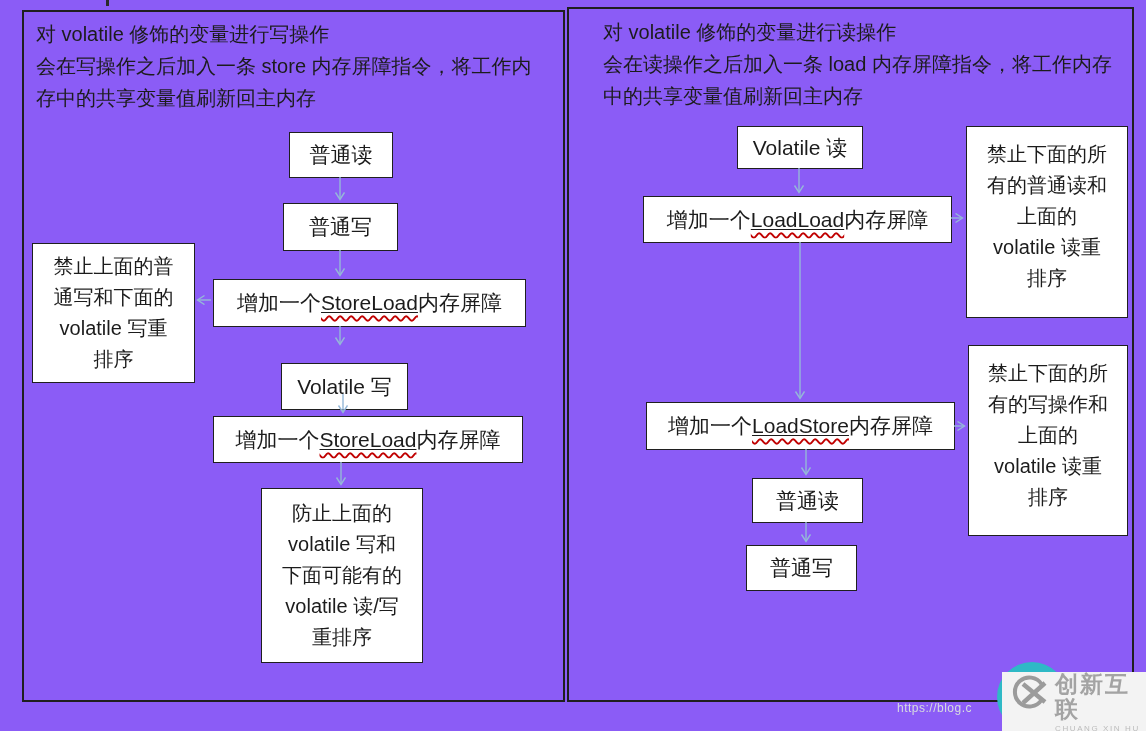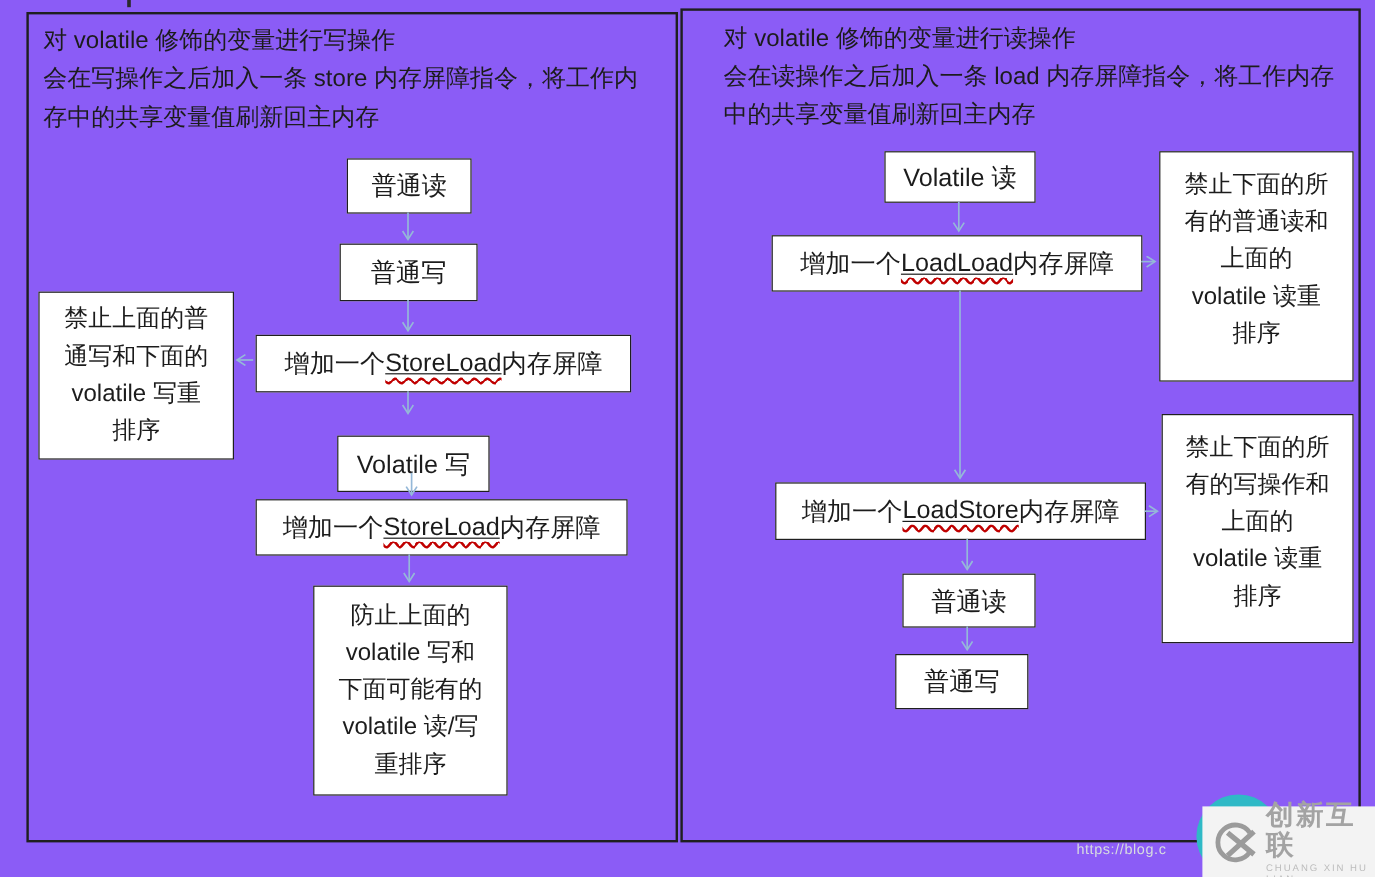--- a/index.html
+++ b/index.html
@@ -21,21 +21,21 @@
   .sq{text-decoration-line:underline;text-decoration-style:wavy;text-decoration-color:#c00000;
       text-decoration-thickness:1.5px;text-underline-offset:5px;text-decoration-skip-ink:none;}
   .kw{text-decoration-line:underline;text-decoration-style:solid;text-decoration-color:#1c1c1c;
       text-decoration-thickness:1px;text-underline-offset:2px;margin-top:42px;}
   .arrows{position:absolute;left:0;top:0;pointer-events:none;}
   
   .wm-circle{position:absolute;left:997px;top:662px;width:70px;height:70px;border-radius:50%;
              background:#2fb9c6;}
   .wm-url{position:absolute;left:897px;top:701px;font-size:12px;color:#d7dcdf;letter-spacing:.5px;}
   .wm-box{position:absolute;left:1002px;top:672px;width:144px;height:59px;background:#f3f3f3;
-          display:flex;align-items:center;justify-content:flex-start;padding-left:8px;box-sizing:border-box;}
+          display:flex;align-items:flex-start;justify-content:flex-start;padding-left:8px;box-sizing:border-box;}
   .cx{width:40px;height:40px;flex:0 0 auto;}
   .wm-text{margin-left:5px;display:flex;flex-direction:column;}
   .wm-brand{font-size:23px;font-weight:bold;color:#a3a3a3;letter-spacing:2px;line-height:25px;}
   .wm-tagline{font-size:8px;color:#bcbcbc;letter-spacing:1.6px;margin-top:2px;}
 </style>
 </head>
 <body>
 
 <div class="canvas">
 

